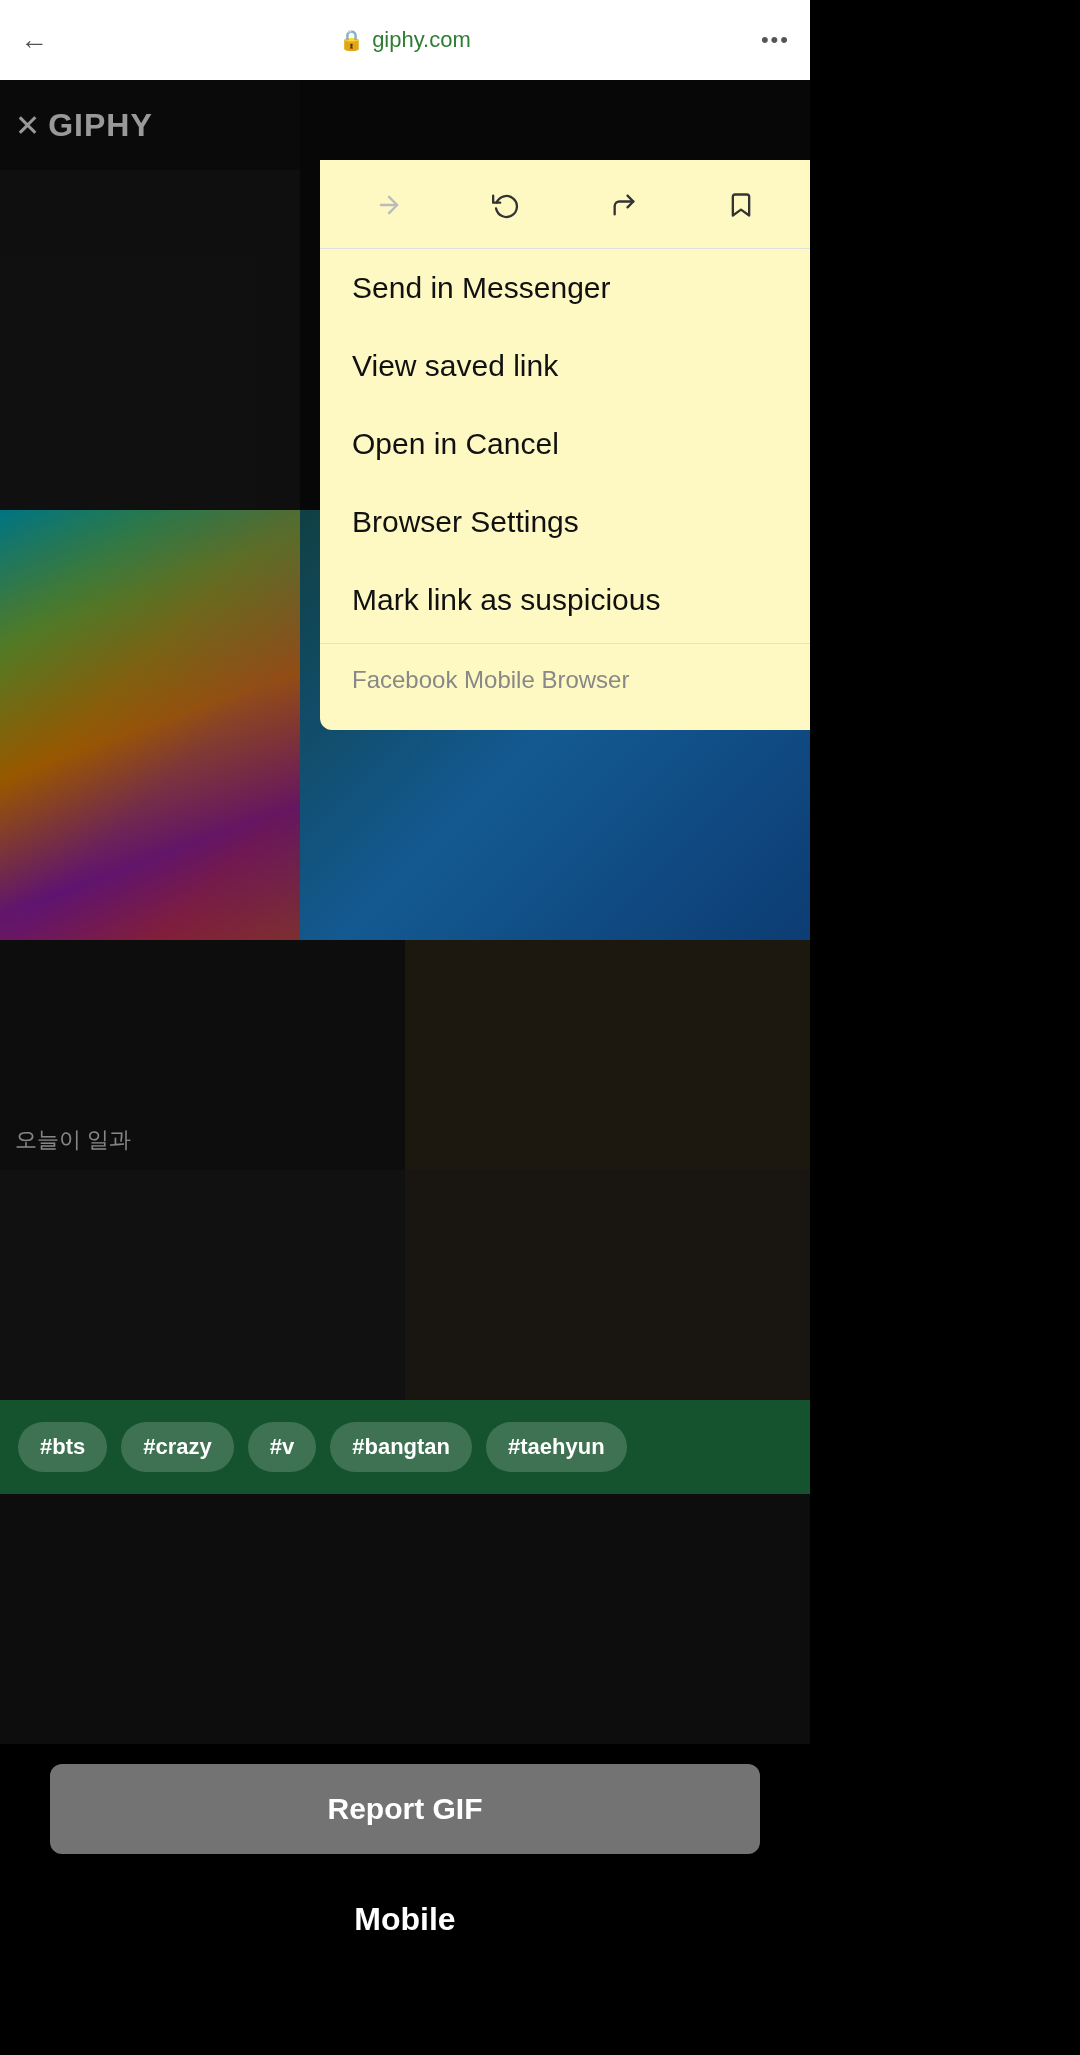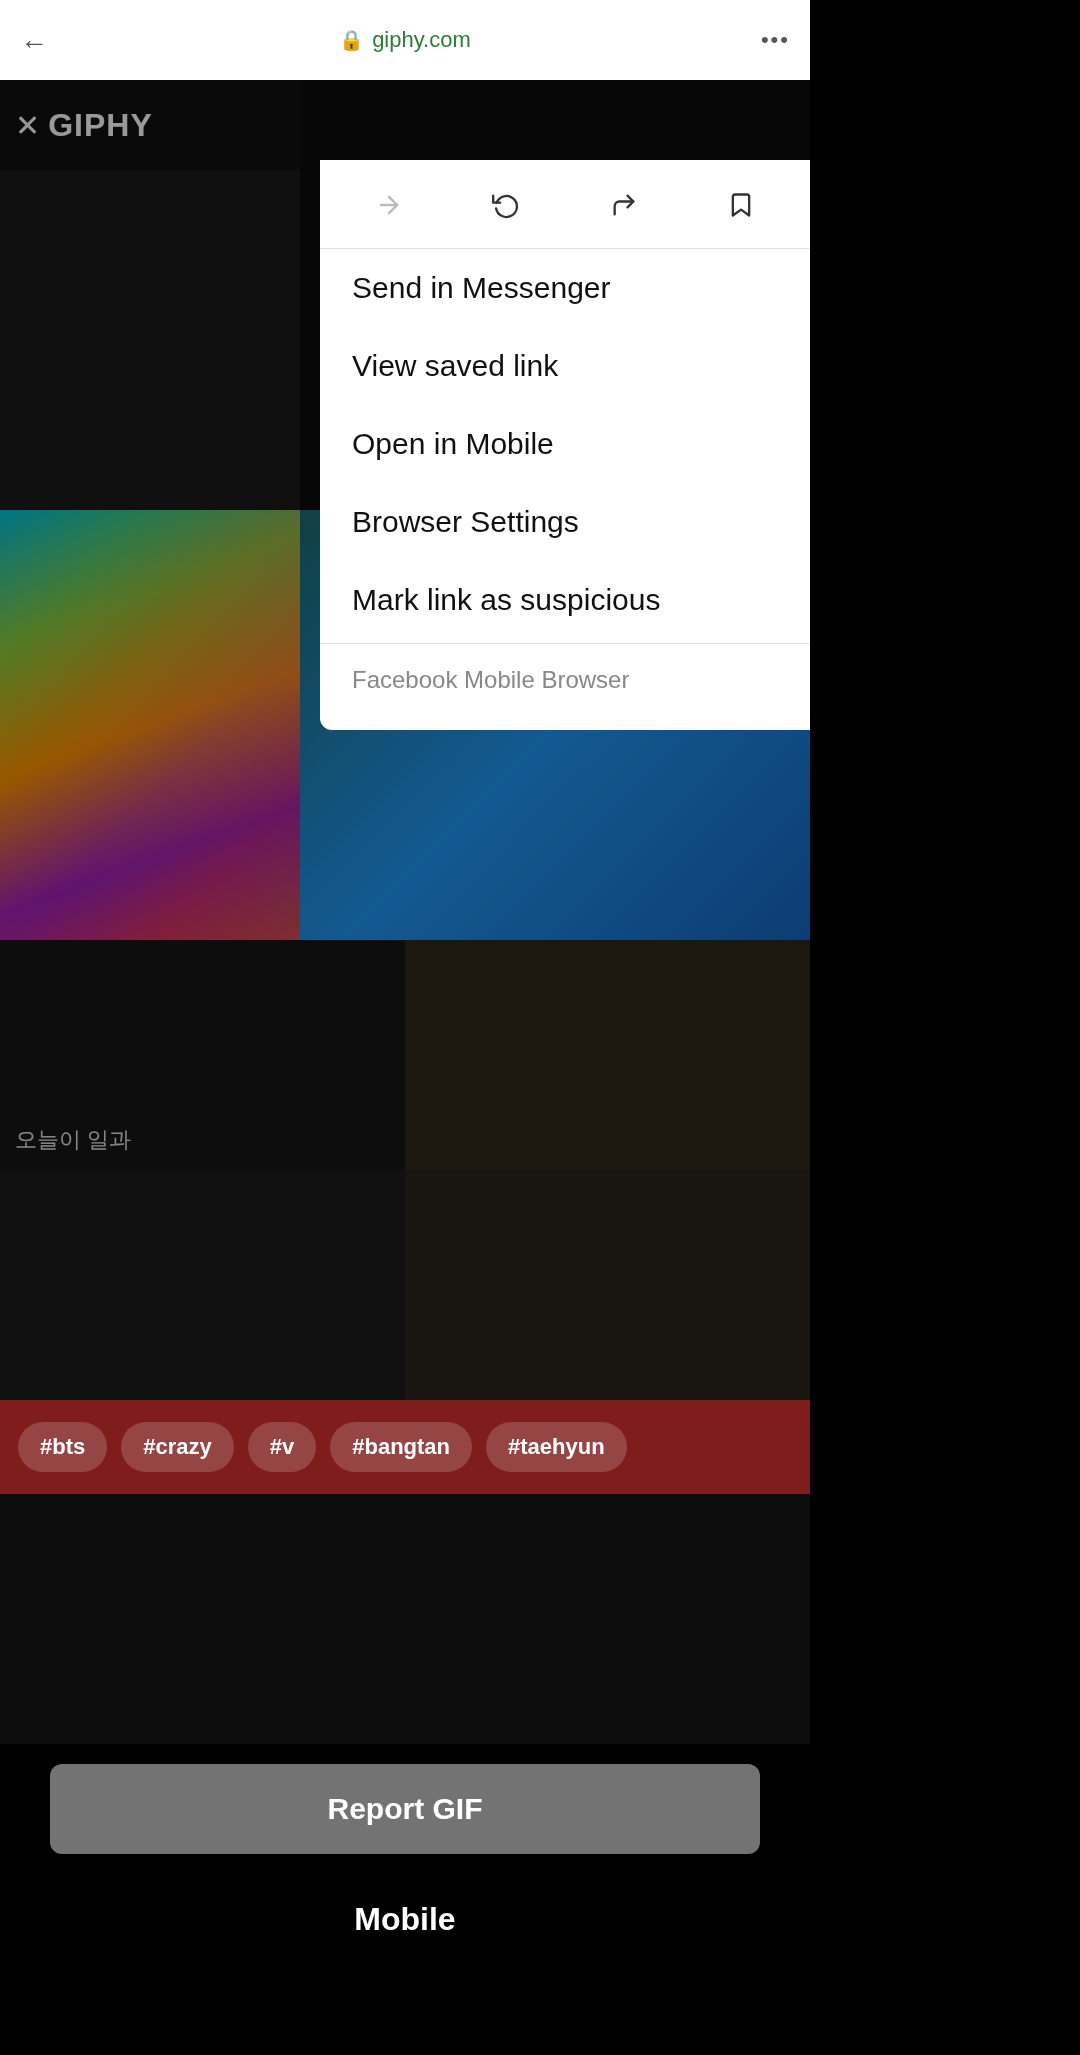--- a/index.html
+++ b/index.html
@@ -153,21 +153,21 @@
       background: rgba(0,0,0,0.4);
       z-index: 1;
     }
 
     
     .dropdown-menu {
       position: absolute;
       top: 80px;
       right: 0;
       width: 490px;
-      background: #ffffff;
+      background: #fef9c3;
       border-radius: 0 0 0 12px;
       z-index: 100;
       overflow: hidden;
     }
 
     .dropdown-toolbar {
       display: flex;
       align-items: center;
       justify-content: space-around;
       padding: 20px 10px 18px;
@@ -245,21 +245,21 @@
       left: 15px;
       color: rgba(255,255,255,0.5);
       font-size: 22px;
     }
 
     
     .tags-row {
       display: flex;
       gap: 14px;
       padding: 22px 18px;
-      background: #7f1d1d;
+      background: #14532d;
       overflow-x: hidden;
     }
 
     .tag-pill {
       background: rgba(255,255,255,0.18);
       border-radius: 30px;
       padding: 12px 22px;
       color: #fff;
       font-size: 22px;
       font-weight: 600;
@@ -377,21 +377,21 @@
         <div class="dropdown-item">
           <span>Send in Messenger</span>
         </div>
 
         <div class="dropdown-item">
           <span>View saved link</span>
         </div>
 
 
         <div class="dropdown-item">
-          <span>Open in Mobile</span>
+          <span>Open in Cancel</span>
         </div>
 
         <div class="dropdown-item">
           <span>Browser Settings</span>
         </div>
 
         <div class="dropdown-item">
           <span>Mark link as suspicious</span>
         </div>
       </div>

